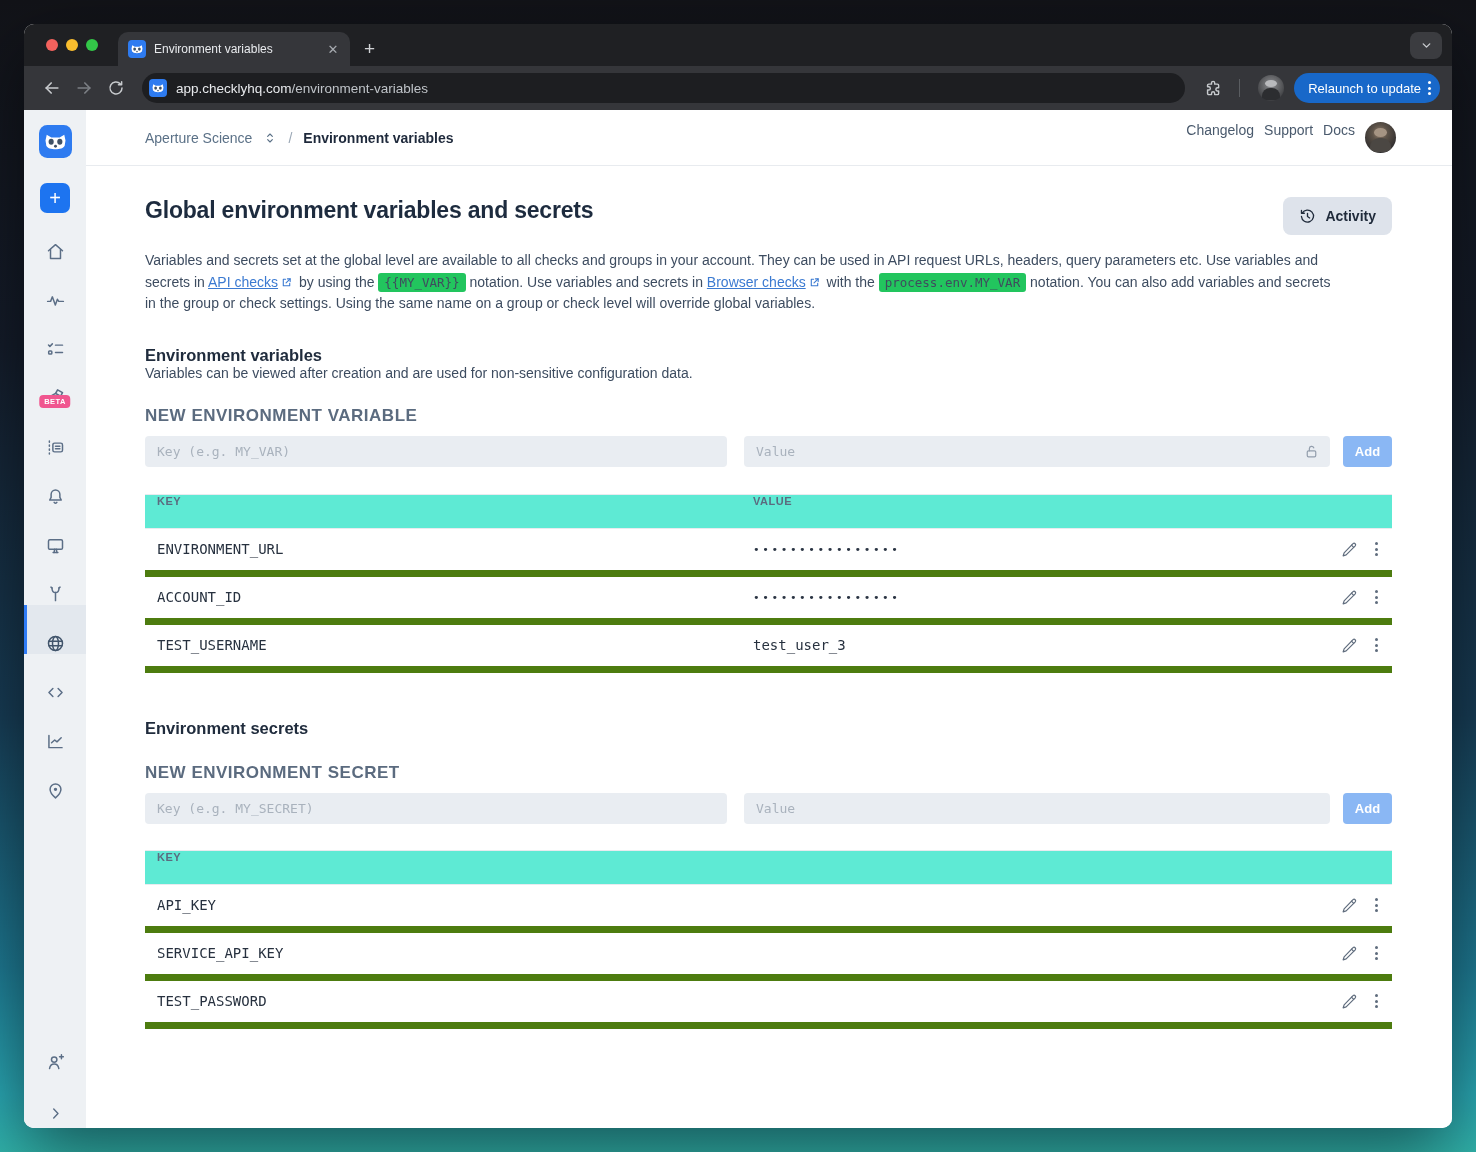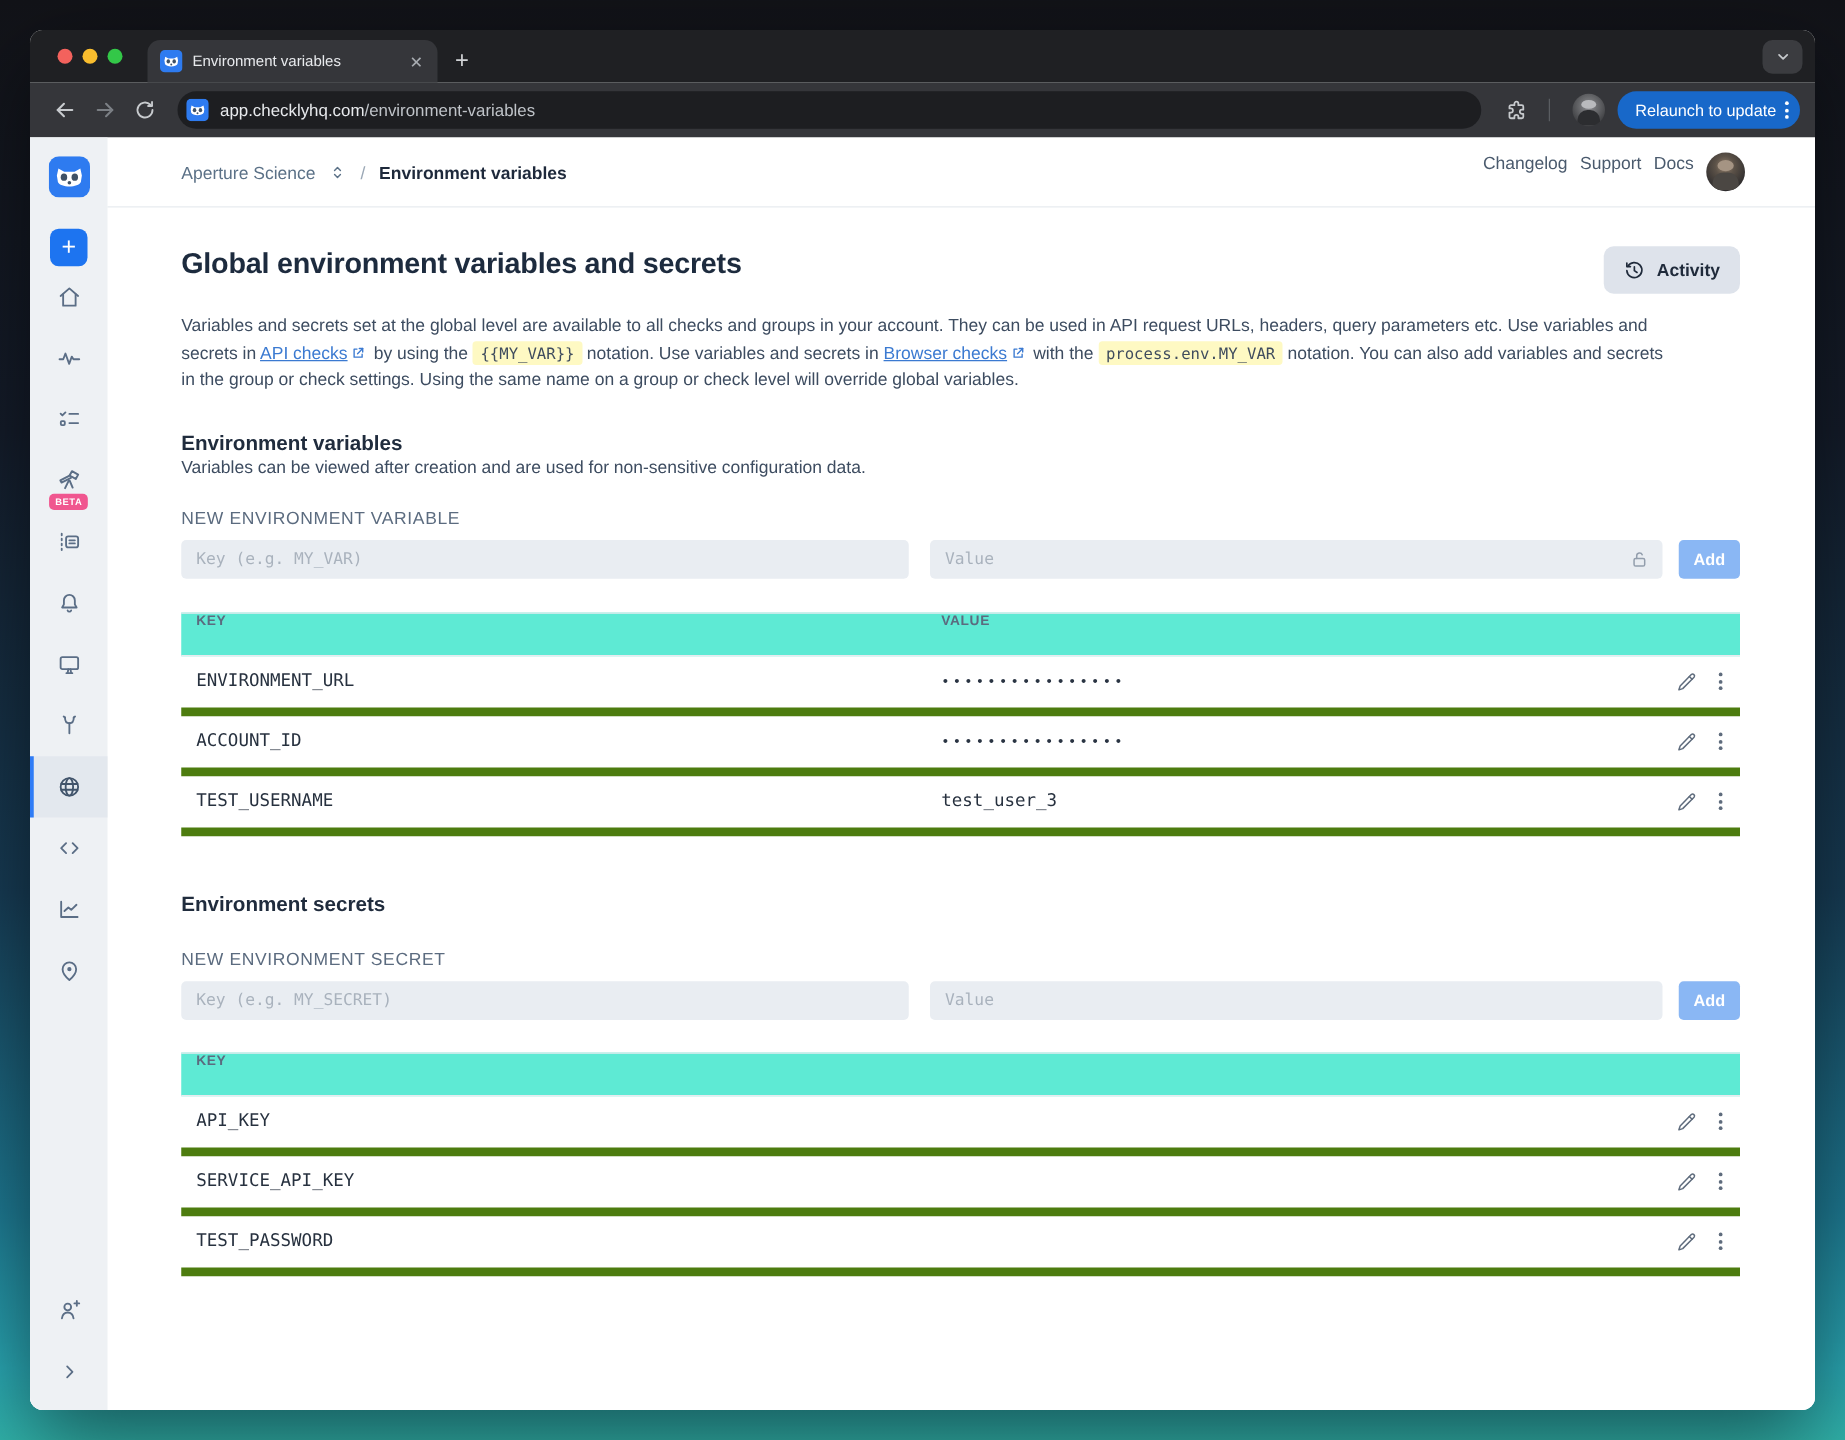--- a/index.html
+++ b/index.html
@@ -41,21 +41,21 @@
   .relaunch{height:30px;border-radius:15px;background:#1868c9;color:#fff;font-size:13px;display:flex;align-items:center;gap:7px;padding:0 9px 0 14px;cursor:pointer;white-space:nowrap;}
   .kebab-v{display:inline-flex;flex-direction:column;gap:2.5px;align-items:center;}
   .kebab-v i{width:3px;height:3px;border-radius:50%;background:currentColor;display:block;}
 
   
   .app{flex:1;display:flex;min-height:0;background:#fff;}
   .sidebar{width:62px;background:#eef1f4;flex-shrink:0;display:flex;flex-direction:column;align-items:center;padding-top:15px;}
   .side-logo{width:33px;height:33px;cursor:pointer;}
   .side-plus{width:30px;height:30px;border-radius:7px;background:#1d74f0;color:#fff;display:flex;align-items:center;justify-content:center;
     font-size:20px;font-weight:400;margin-top:25px;cursor:pointer;line-height:1;}
-  .side-item{width:62px;height:49px;display:flex;align-items:center;justify-content:center;position:relative;cursor:pointer;color:#5b6e86;}
+  .side-item{width:62px;height:49px;display:flex;align-items:flex-end;justify-content:center;position:relative;cursor:pointer;color:#5b6e86;}
   .side-item:first-of-type{margin-top:6px;}
   .side-item.active{background:#e3e8ee;color:#41546b;}
   .side-item.active:before{content:"";position:absolute;left:0;top:0;bottom:0;width:3px;background:#2f7cf6;}
   .beta-badge{position:absolute;bottom:1px;left:50%;transform:translateX(-50%);background:#f0568f;color:#fff;
     font-size:7.5px;font-weight:700;letter-spacing:.4px;padding:2px 5px;border-radius:4px;}
   .side-bottom{margin-top:auto;width:62px;display:flex;flex-direction:column;align-items:center;padding-bottom:6px;}
 
   
   .main{flex:1;display:flex;flex-direction:column;min-width:0;}
   .app-header{height:56px;flex-shrink:0;border-bottom:1px solid #e8ebef;display:flex;align-items:center;padding:0 56px 0 59px;}
@@ -71,26 +71,26 @@
   .user-avatar:before{content:"";position:absolute;left:5px;top:16px;width:21px;height:14px;border-radius:9px 9px 0 0;background:#4b4743;}
 
   .content{flex:1;overflow:hidden;padding:31px 60px 0 59px;}
   .title-row{display:flex;align-items:flex-start;justify-content:space-between;}
   h1{font-size:23px;font-weight:700;color:#1d2b3e;letter-spacing:-.2px;}
   .activity-btn{height:38px;border-radius:8px;background:#dee3eb;color:#1f2a3a;font-size:14px;font-weight:600;
     display:flex;align-items:center;gap:9px;padding:0 16px;cursor:pointer;flex-shrink:0;}
   .intro{margin-top:15px;font-size:14px;color:#3d4c60;line-height:21.5px;max-width:1200px;}
   .intro-link{color:#3b7ad1;text-decoration:underline;cursor:pointer;}
   .ext-icon{display:inline-block;margin:0 3px 0 3px;color:#3b7ad1;vertical-align:-1px;}
-  .code-chip{background:#fef9c3;border-radius:3px;padding:2px 6px;font-family:"DejaVu Sans Mono",monospace;font-size:12.5px;color:#3f4c5e;white-space:nowrap;}
+  .code-chip{background:#22c55e;border-radius:3px;padding:2px 6px;font-family:"DejaVu Sans Mono",monospace;font-size:12.5px;color:#3f4c5e;white-space:nowrap;}
 
   .section{margin-top:31px;}
   .section h2{font-size:16.5px;font-weight:700;color:#202c3d;}
   .section-desc{margin-top:0;font-size:14px;color:#3d4c60;}
-  .form-label{margin-top:25px;font-size:14px;font-weight:400;letter-spacing:.5px;color:#5b6b7f;}
+  .form-label{margin-top:25px;font-size:17px;font-weight:700;letter-spacing:.5px;color:#5b6b7f;}
   .form-row{margin-top:10px;display:flex;align-items:center;}
   .input{height:31px;background:#e9edf2;border:none;border-radius:4px;padding:0 12px;
     font-family:"DejaVu Sans Mono",monospace;font-size:13px;color:#2a3443;outline:none;}
   .input::placeholder{color:#a9b2bd;}
   .key-input{width:582px;flex-shrink:0;}
   .value-wrap{position:relative;flex:1;margin-left:17px;}
   .value-wrap .input{width:100%;padding-right:36px;}
   .lock-icon{position:absolute;right:10px;top:7px;color:#939ead;pointer-events:none;}
   .add-btn{width:49px;height:31px;margin-left:13px;flex-shrink:0;border:none;border-radius:4px;background:#8ab7f4;
     color:#fff;font-size:13px;font-weight:600;font-family:"Liberation Sans",sans-serif;cursor:pointer;}

